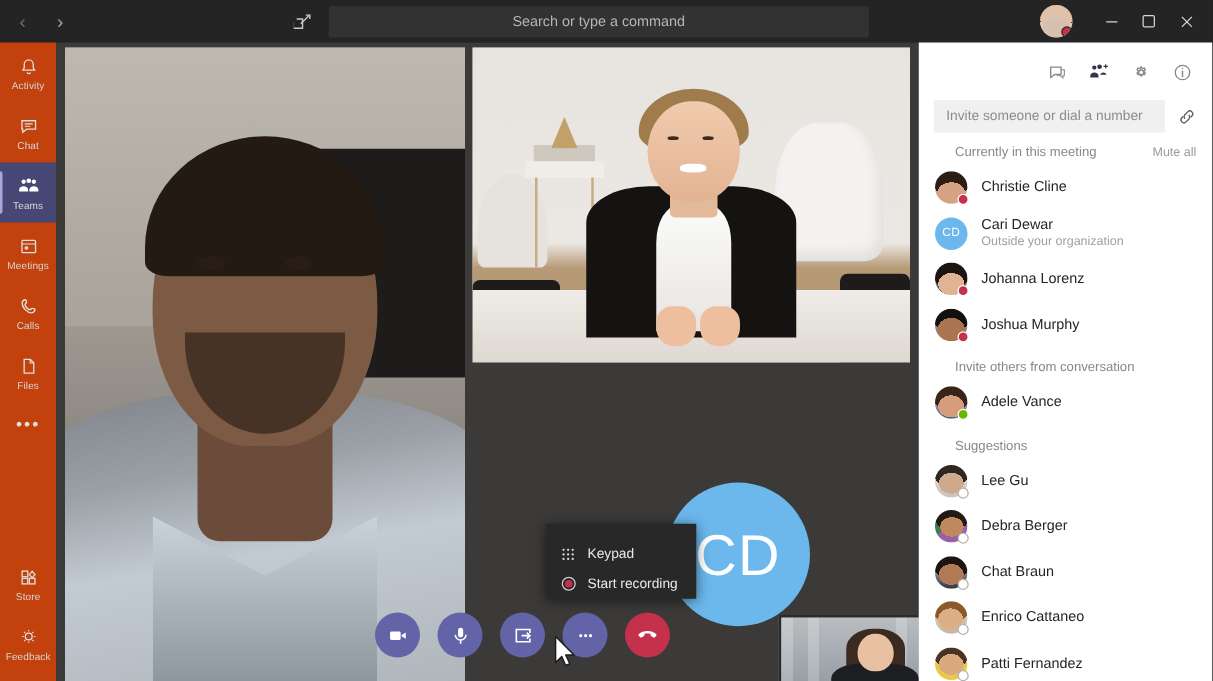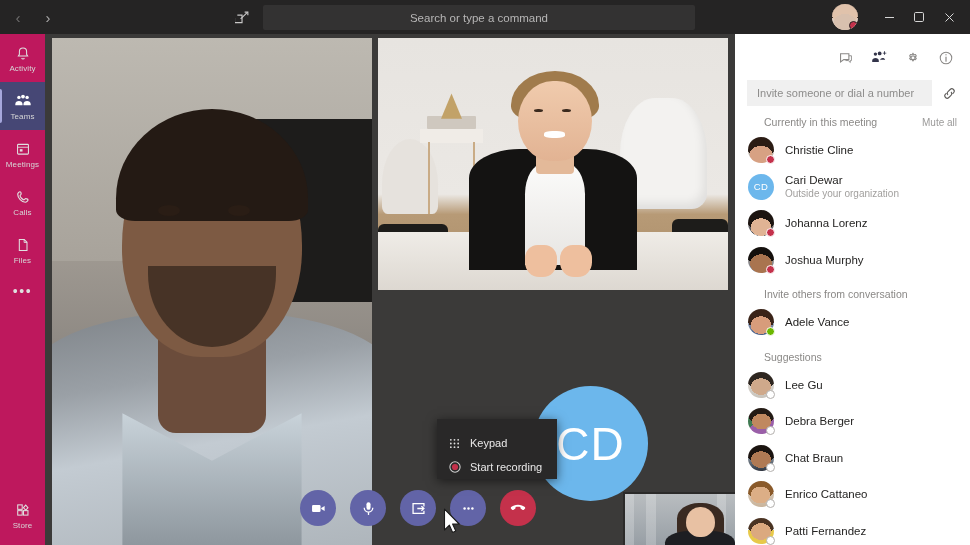--- a/index.html
+++ b/index.html
@@ -76,21 +76,21 @@
     width: 30px; height: 34px;
     display: flex; align-items: center; justify-content: center;
     color: #d6d6d6; cursor: pointer;
   }
   .win-btn.close { margin-right: 6px; }
 
   
   .rail {
     position: absolute; left: 0; top: 34px;
     width: 45px; height: 511px;
-    background: #be185d;
+    background: #c2410c;
   }
   .rail-item {
     position: relative;
     width: 45px; height: 48px;
     display: flex; flex-direction: column;
     align-items: center; justify-content: center;
     cursor: pointer;
     gap: 2px;
   }
   .rail-item.active { background: #464775; }
@@ -447,20 +447,29 @@
     <div class="rail-item">
       <div class="rail-ico">
         <svg width="16" height="16" viewBox="0 0 20 20" fill="none" stroke="#e0e0e0" stroke-width="1.3">
           <path d="M5.5 8.2a4.5 4.5 0 0 1 9 0v3.4l1.3 2.2H4.2l1.3-2.2z"></path>
           <path d="M8.3 16.2a1.8 1.8 0 0 0 3.4 0"></path>
         </svg>
       </div>
       <div class="rail-lbl">Activity</div>
     </div>
 
+    <div class="rail-item">
+      <div class="rail-ico">
+        <svg width="16" height="16" viewBox="0 0 20 20" fill="none" stroke="#e0e0e0" stroke-width="1.3">
+          <path d="M3.2 4.5h13.6v8.4H8l-4 3v-3H3.2z"></path>
+          <path d="M6 7.6h8M6 10h5.5" stroke-width="1.1"></path>
+        </svg>
+      </div>
+      <div class="rail-lbl">Chat</div>
+    </div>
 
     <div class="rail-item active">
       <div class="rail-ico">
         <svg width="18" height="16" viewBox="0 0 22 18" fill="#ffffff">
           <circle cx="6" cy="4.6" r="2.1"></circle>
             <circle cx="11" cy="3.6" r="2.3"></circle>
             <circle cx="16" cy="4.6" r="2.1"></circle>
           <path d="M1.6 12.6c0-2.3 2-3.6 4.4-3.6s4.4 1.3 4.4 3.6v1.6H1.6z"></path>
           <path d="M11.6 12.6c0-2.3 2-3.6 4.4-3.6s4.4 1.3 4.4 3.6v1.6h-8.8z"></path>
         </svg>
@@ -504,20 +513,29 @@
       <div class="rail-item">
         <div class="rail-ico">
           <svg width="16" height="16" viewBox="0 0 20 20" fill="none" stroke="#e0e0e0" stroke-width="1.3">
             <rect x="3.4" y="3.6" width="5.6" height="5.6"></rect>
             <rect x="3.4" y="10.8" width="5.6" height="5.6"></rect>
             <rect x="10.6" y="10.8" width="5.6" height="5.6"></rect>
             <path d="M10.6 7.1l2.8-3.3 2.8 3.3-2.8 3.3z"></path>
           </svg>
         </div>
         <div class="rail-lbl">Store</div>
+      </div>
+      <div class="rail-item">
+        <div class="rail-ico">
+          <svg width="16" height="16" viewBox="0 0 20 20" fill="none" stroke="#e0e0e0" stroke-width="1.3">
+            <circle cx="10" cy="9" r="3.4"></circle>
+            <path d="M10 2.4v1.6M10 14v1.6M3.4 9h1.6M15 9h1.6M5.3 4.3l1.2 1.2M13.5 12.5l1.2 1.2M14.7 4.3l-1.2 1.2M6.5 12.5l-1.2 1.2" stroke-width="1.1"></path>
+          </svg>
+        </div>
+        <div class="rail-lbl">Feedback</div>
       </div>
     </div>
   </div>
 
   <div class="stage">
 
     <div class="vid vid-main">
       <div class="bg"></div>
       <div class="wall"></div>
       <div class="darkpanel"></div>

